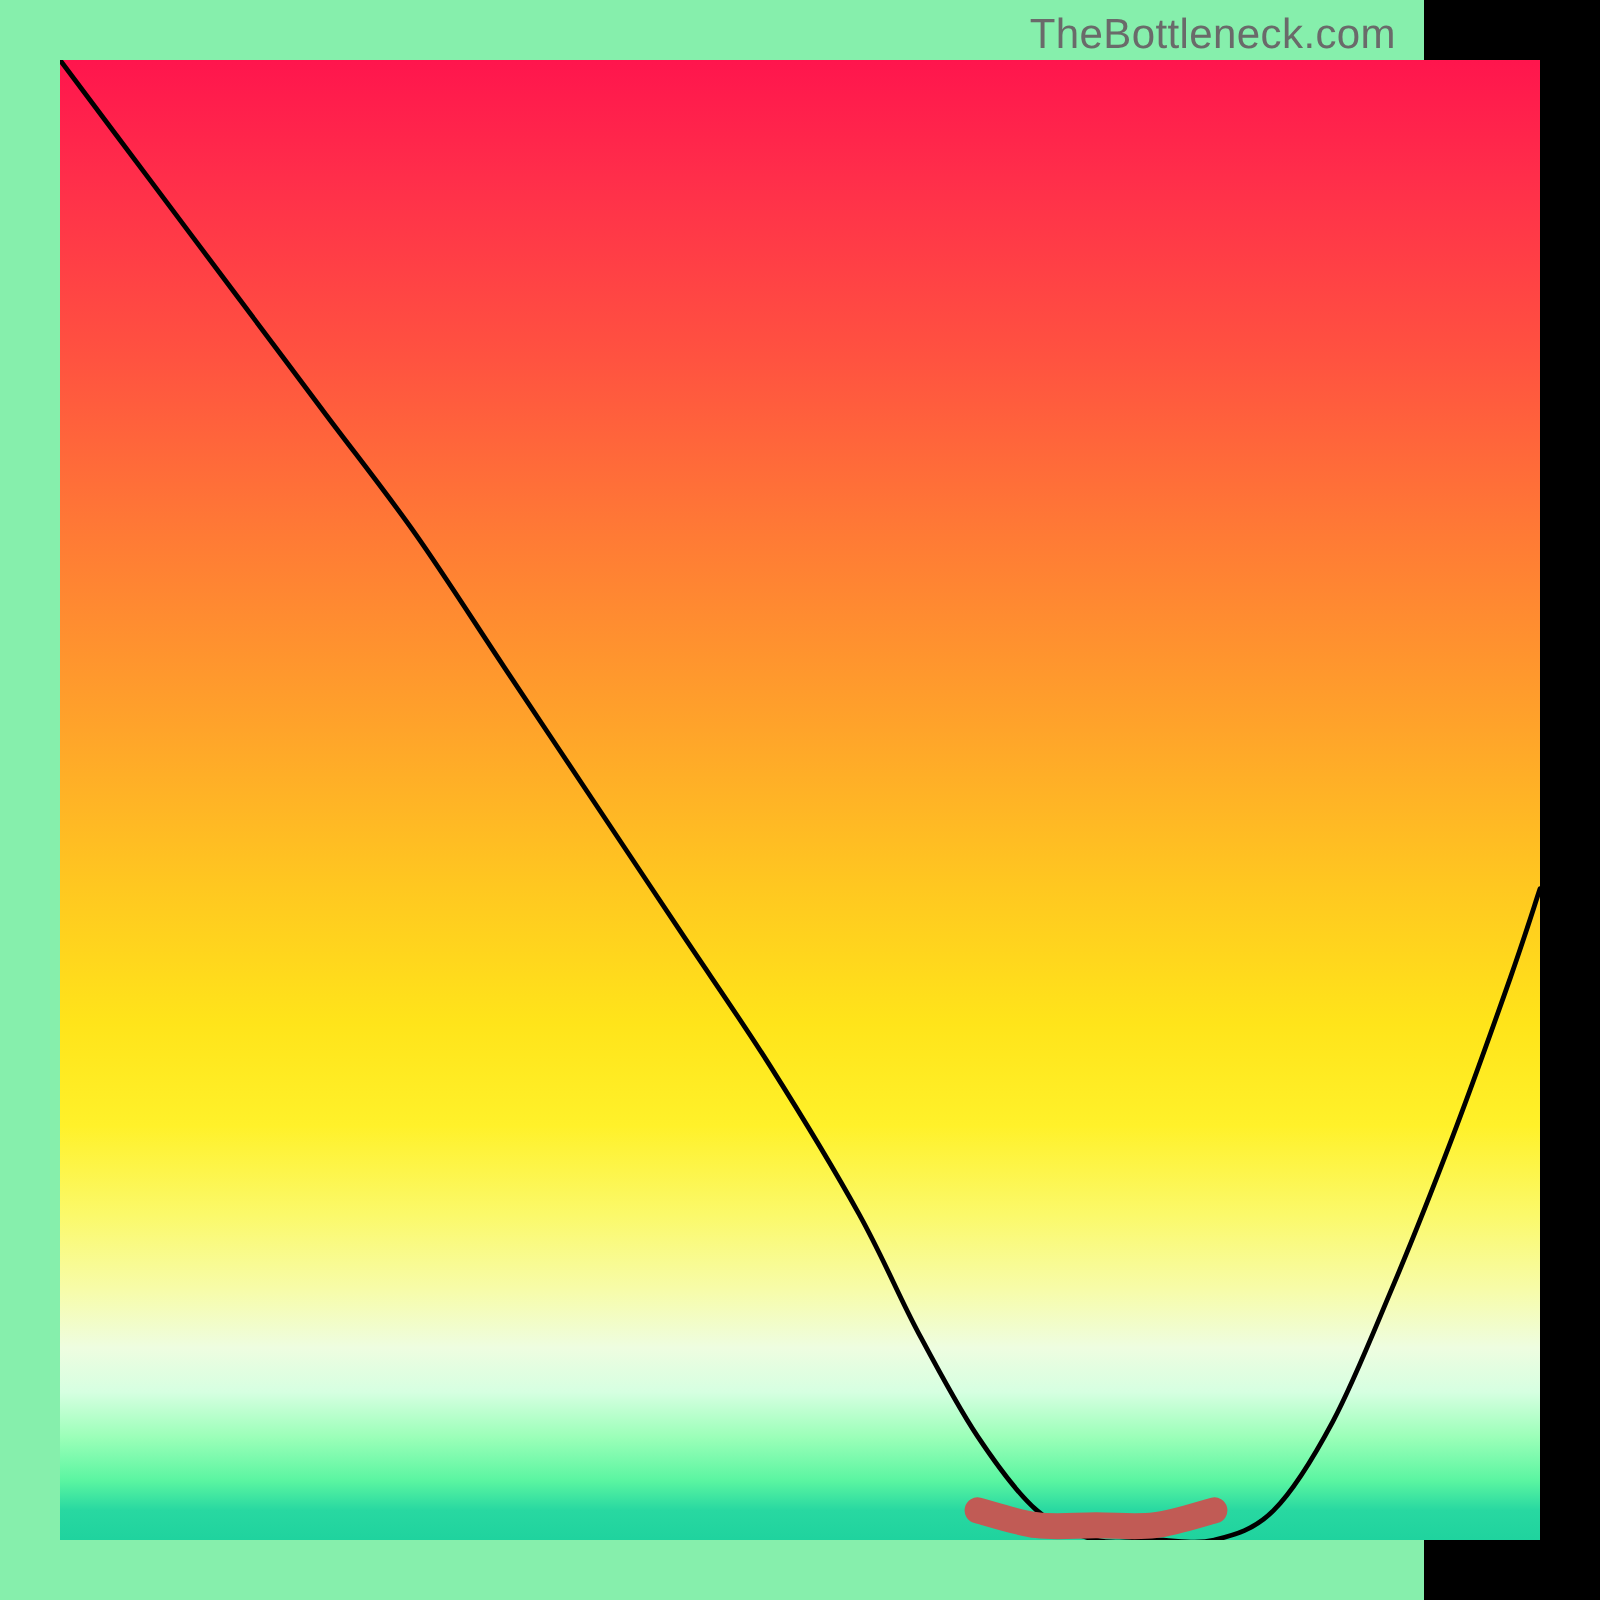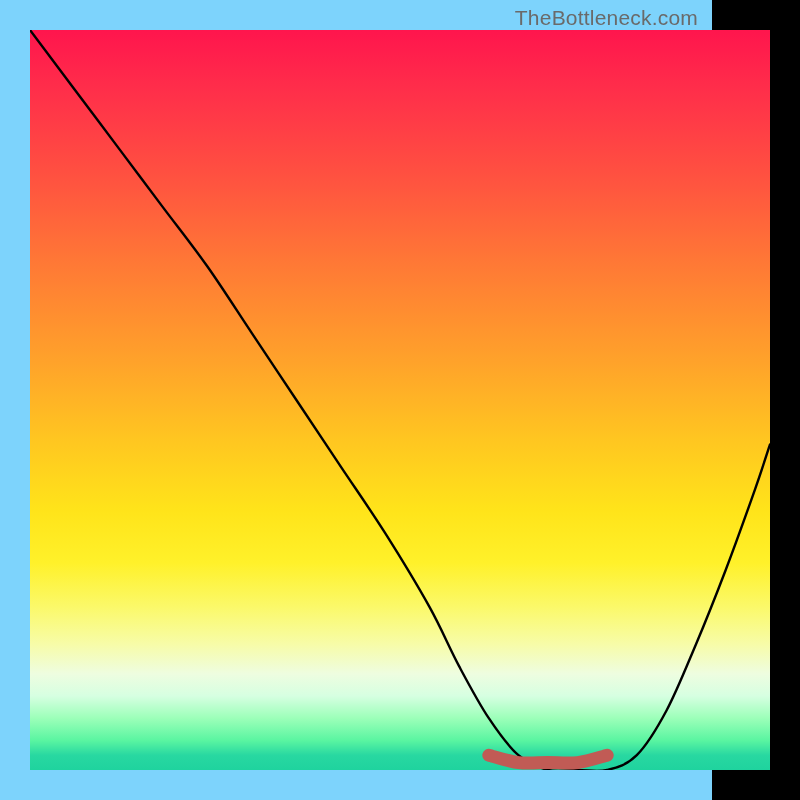--- a/index.html
+++ b/index.html
@@ -10,21 +10,21 @@
     background: #000;
     overflow: hidden;
     font-family: Arial, Helvetica, sans-serif;
   }
   .frame {
     position: absolute;
     top: 0;
     left: 0;
     width: 712px;
     height: 800px;
-    background: #7dd3fc;
+    background: #86efac;
     text-align: center;
   }
   .plot-area {
     position: absolute;
     top: 30px;
     left: 30px;
     width: 740px;
     height: 740px;
     overflow: hidden;
   }

